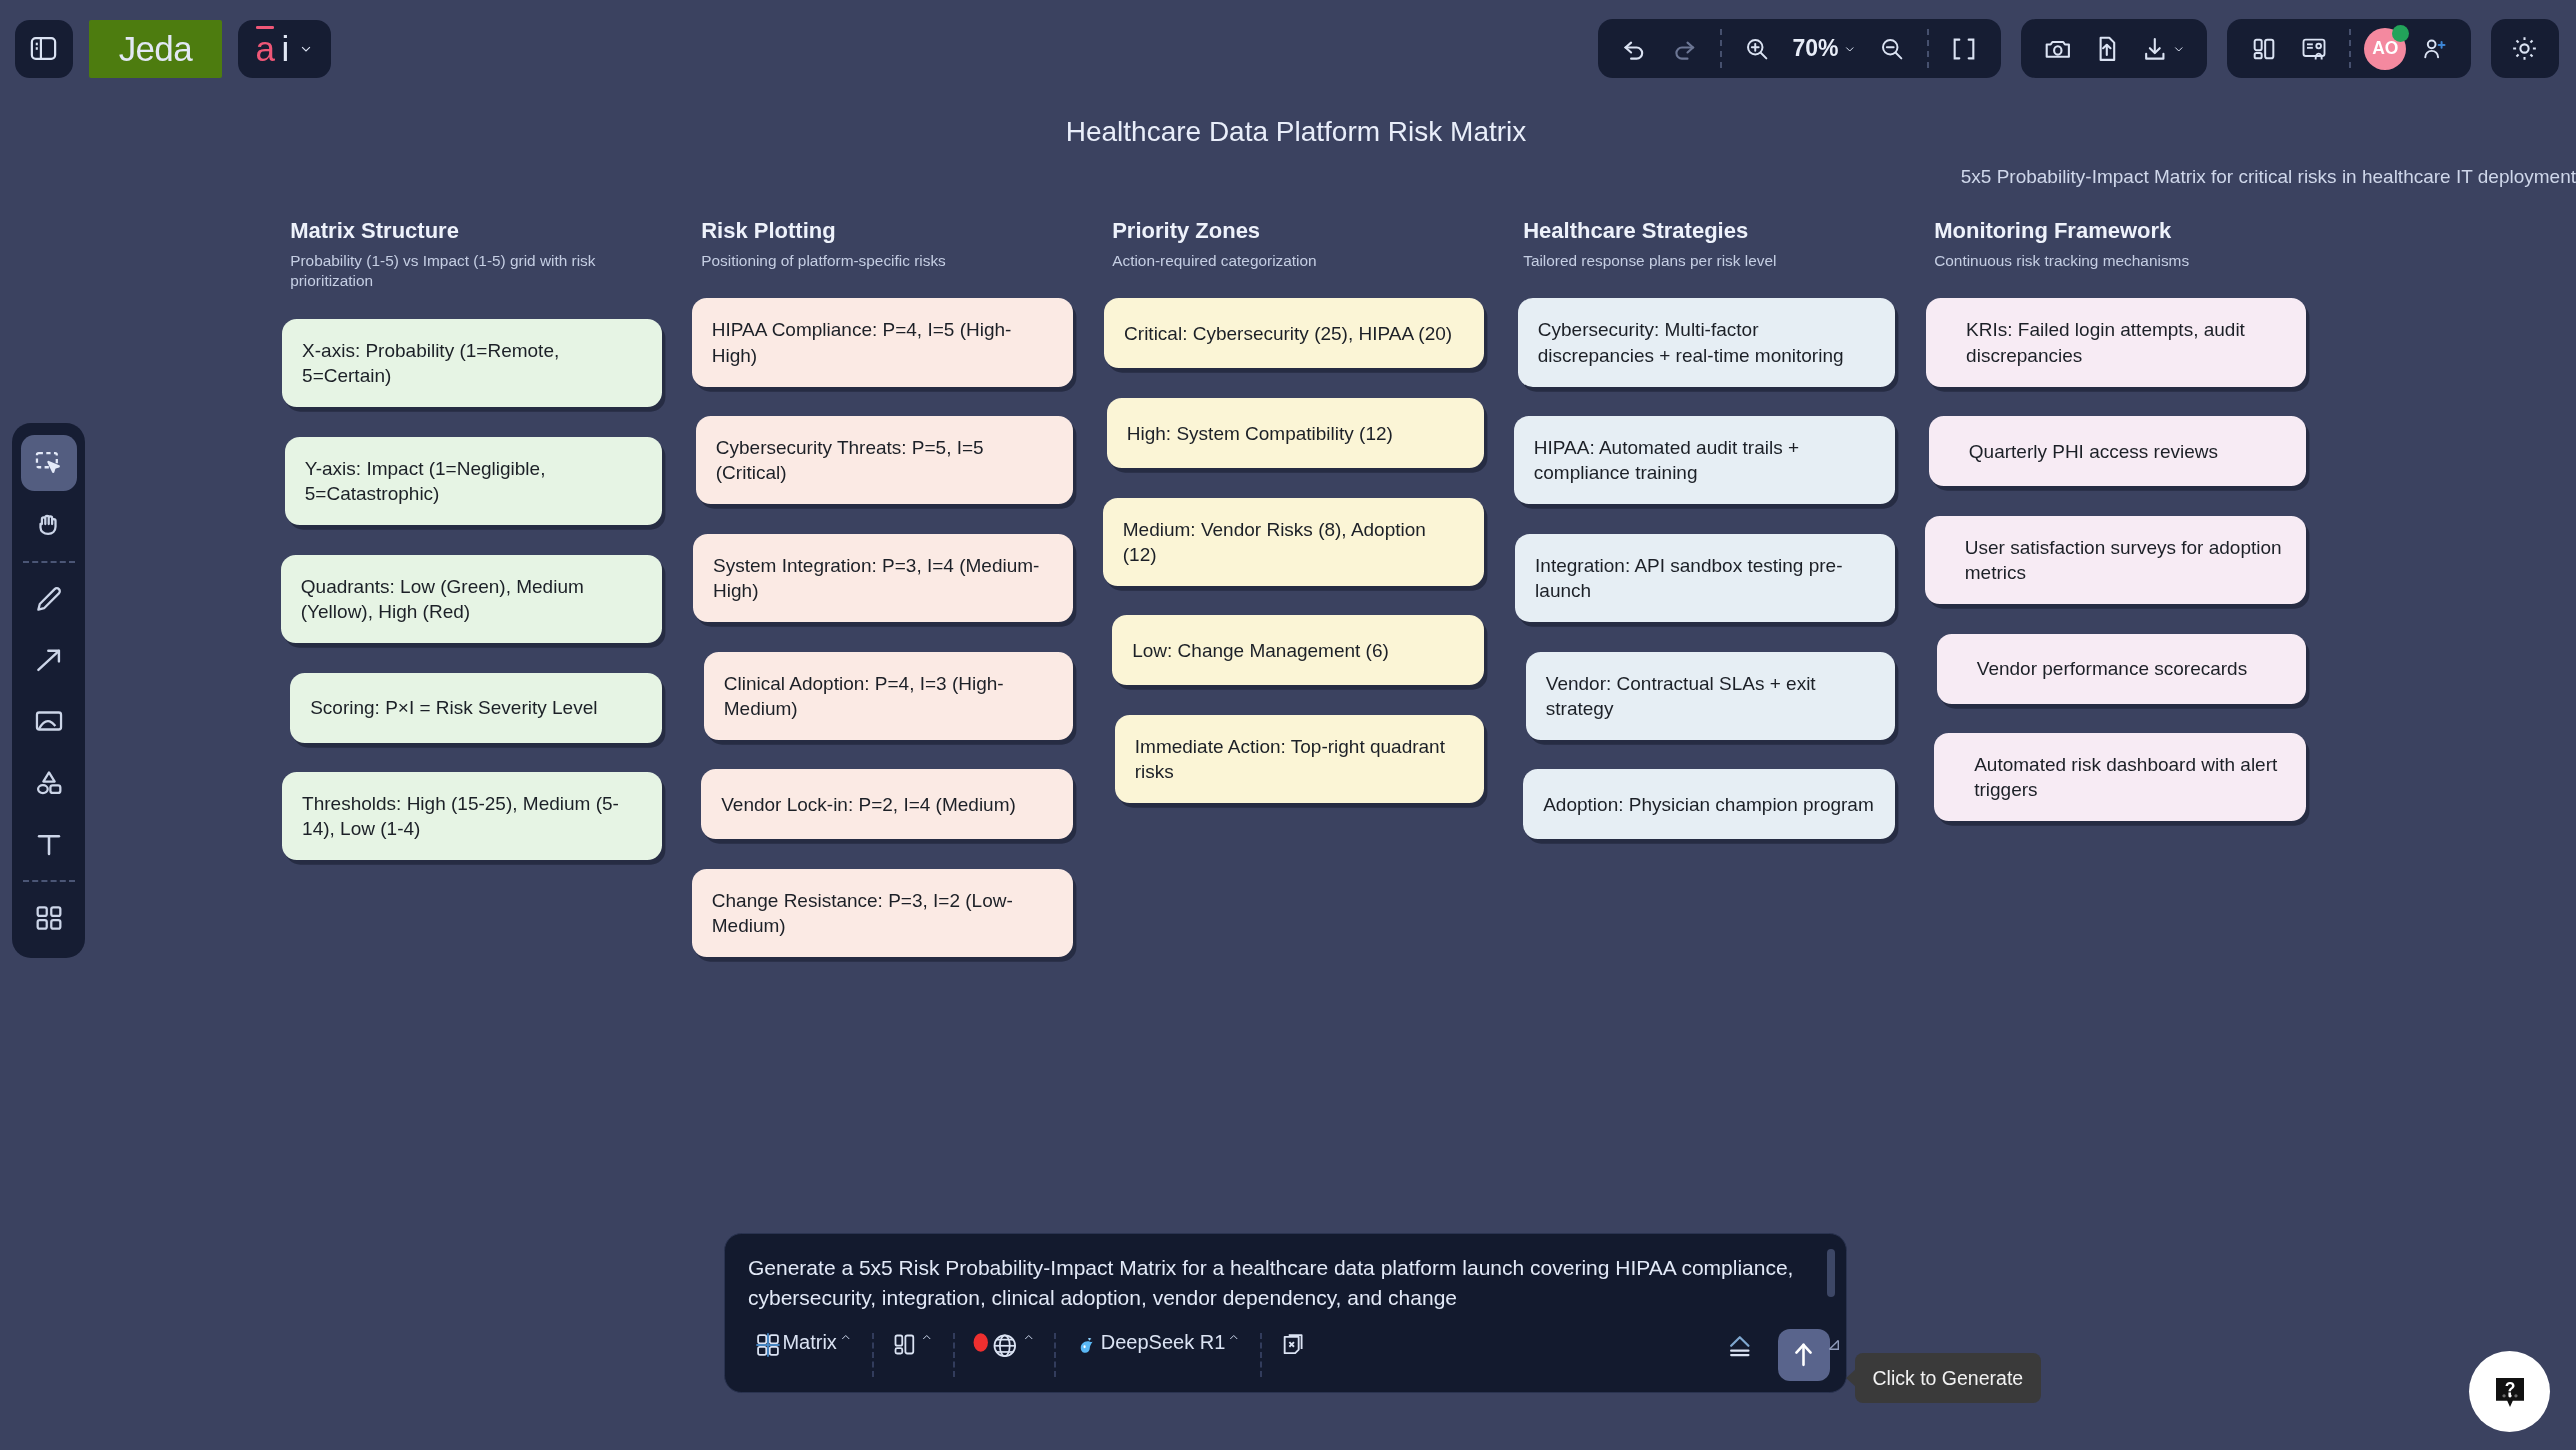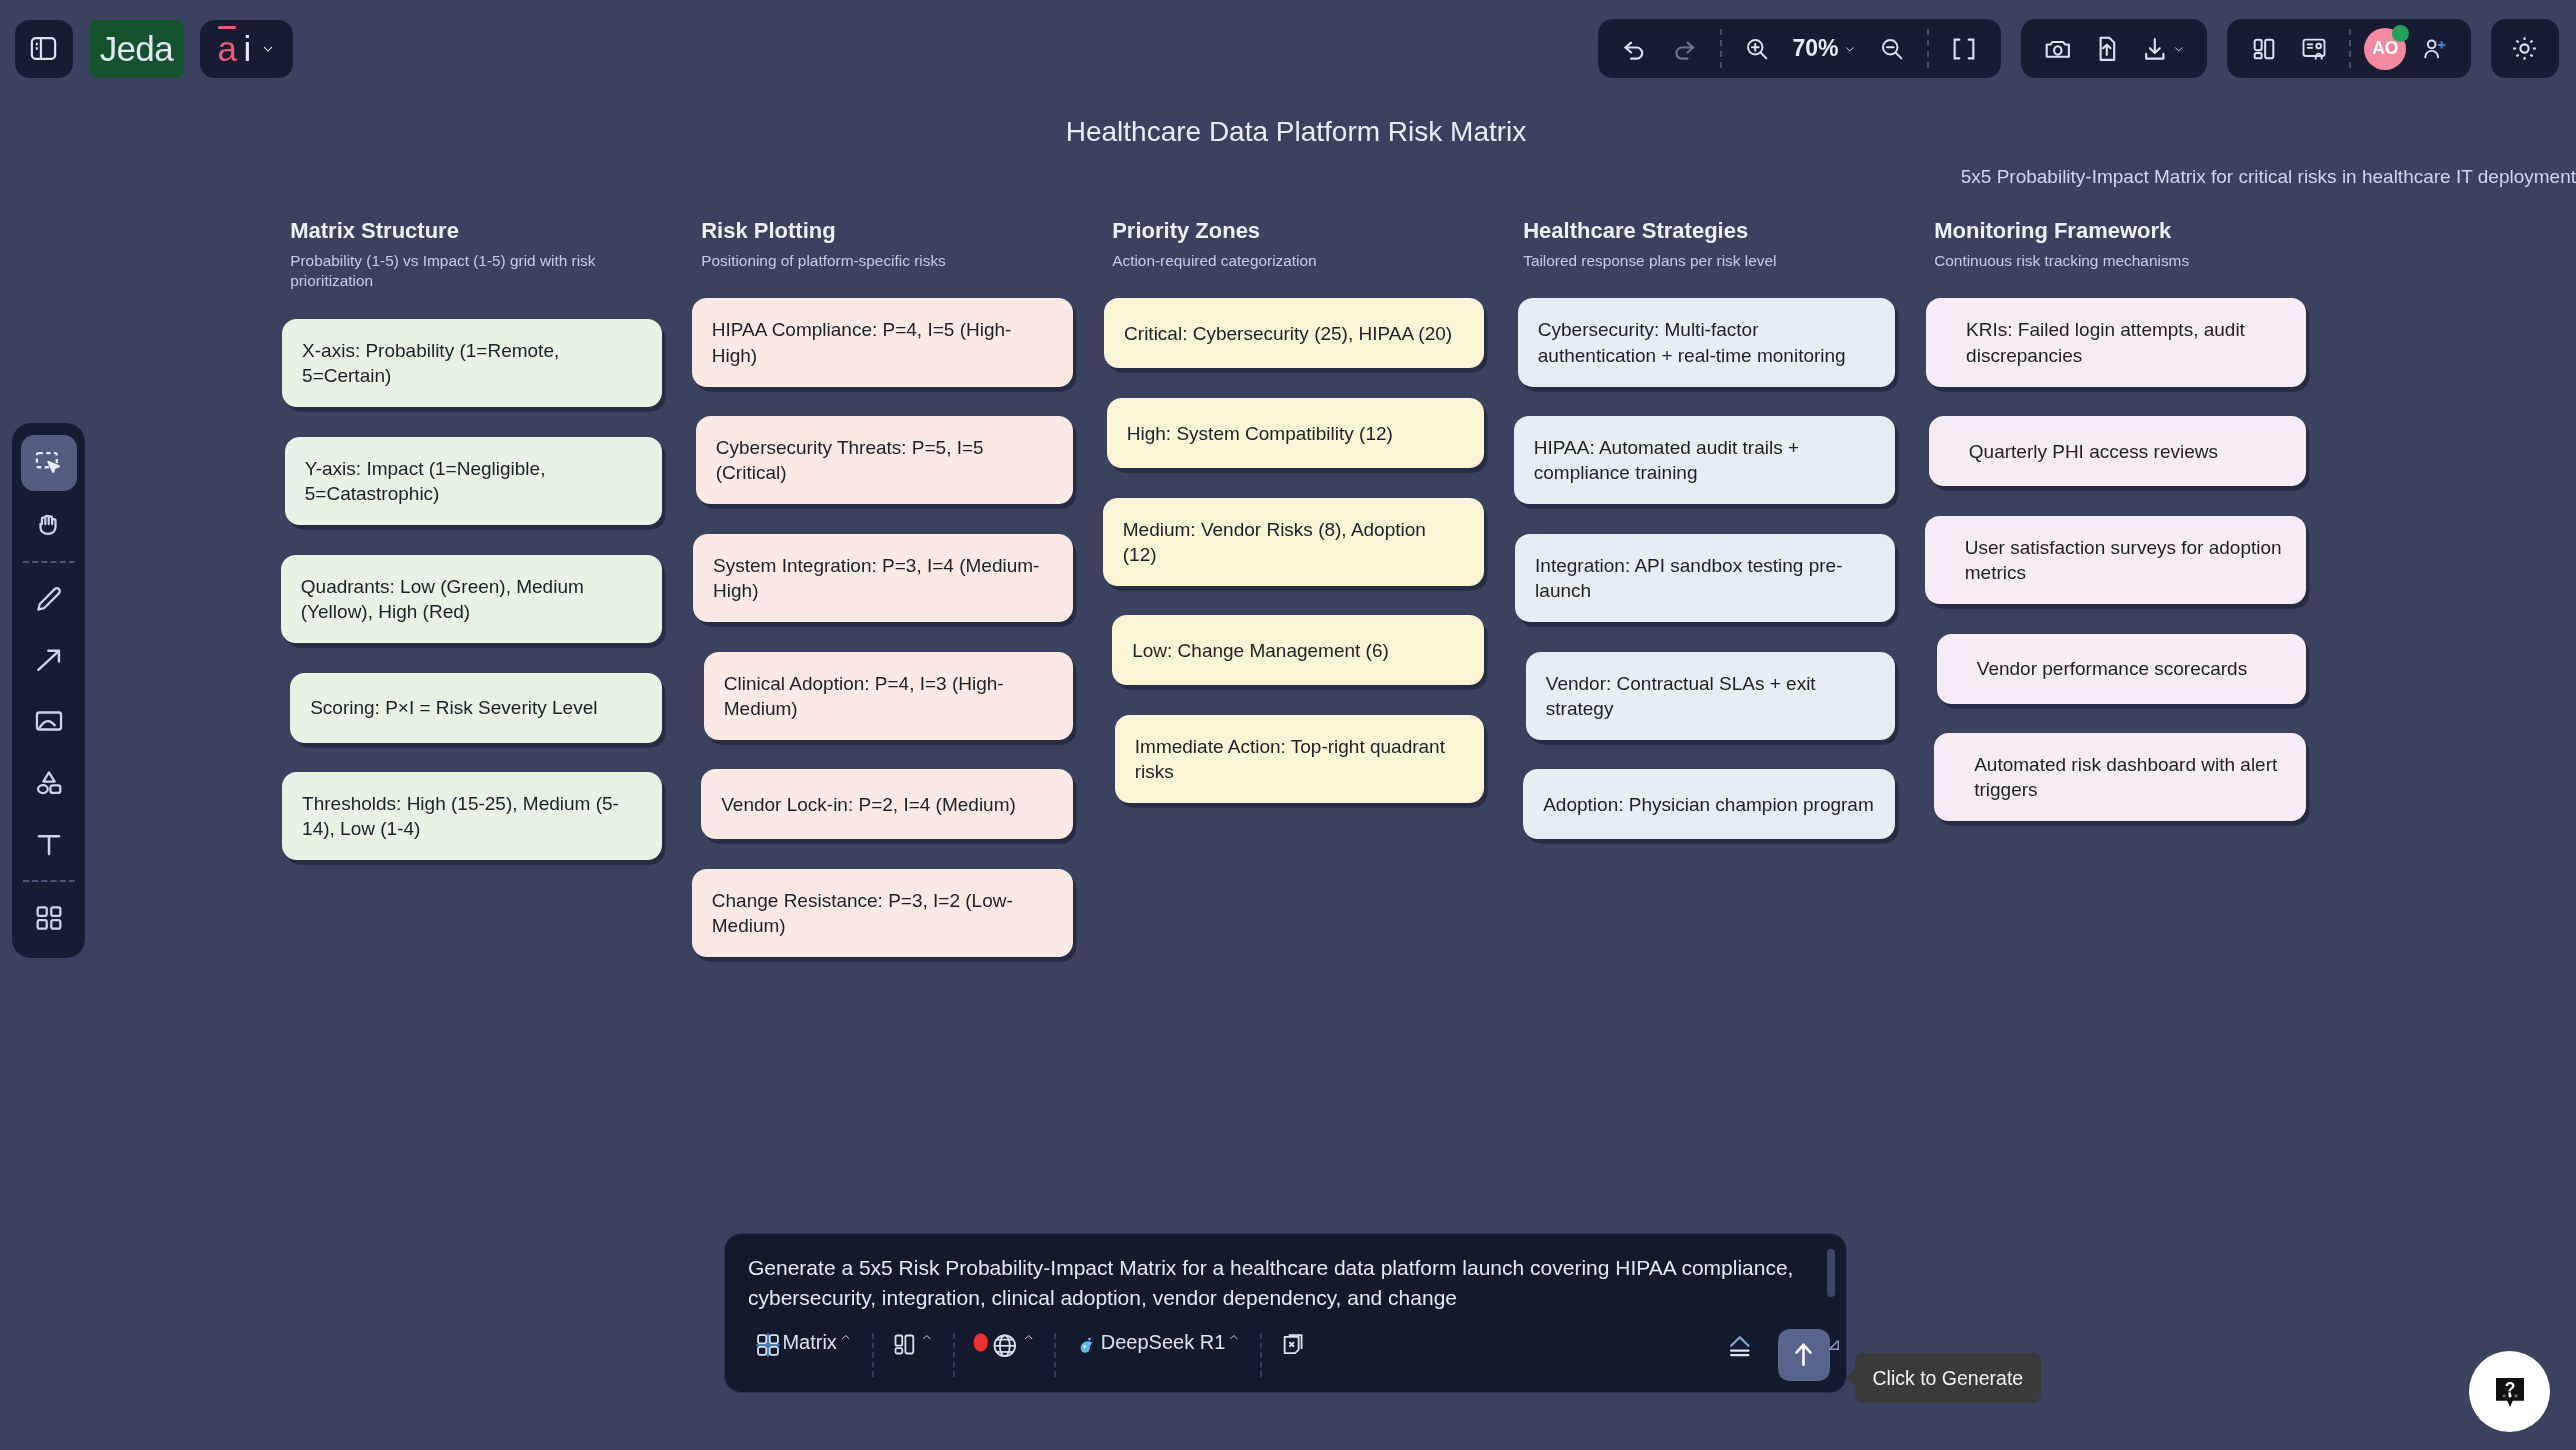--- a/index.html
+++ b/index.html
@@ -16,23 +16,23 @@
     position: absolute; top: 0; left: 0; width: 2576px; height: 97px;
     background: #3b4260;
     display: flex; align-items: center;
   }
   .tb-left { display: flex; align-items: center; gap: 16px; margin-left: 14.8px; }
   .sq-btn {
     width: 58px; height: 58px; border-radius: 14.8px; background: #161d33;
     display: flex; align-items: center; justify-content: center;
   }
   .logo-pill {
-    height: 58px; border-radius: 8px; background: #14532d;
+    height: 58px; border-radius: 2px; background: #4d7c0f;
     display: flex; align-items: center; justify-content: center;
-    padding: 0 11px;
+    padding: 0 30px;
   }
   .logo-text { font-size: 35px; color: #e2e8f5; letter-spacing: -0.7px; font-weight: 400; }
   .ai-pill {
     height: 58px; border-radius: 14.8px; background: #161d33;
     display: flex; align-items: center; gap: 6.7px; padding: 0 14.8px 0 17.5px;
   }
   .ai-a { font-size: 35px; color: #ef5777; position: relative; display: inline-block; }
   .ai-a::before {
     content: ""; position: absolute; left: 0.7px; right: 0.7px; top: -2.7px;
     height: 3.4px; background: #ef5777; border-radius: 1.3px;
@@ -456,21 +456,21 @@
         <div class="card c-cream o5">Medium: Vendor Risks (8), Adoption (12)</div>
         <div class="card c-cream o2">Low: Change Management (6)</div>
         <div class="card c-cream o4">Immediate Action: Top-right quadrant risks</div>
       </div>
     </div>
 
     <div class="col">
       <div class="col-title">Healthcare Strategies</div>
       <div class="col-sub">Tailored response plans per risk level</div>
       <div class="cards">
-        <div class="card c-blue o3">Cybersecurity: Multi-factor authentication + real-time monitoring</div>
+        <div class="card c-blue o3">Cybersecurity: Multi-factor discrepancies + real-time monitoring</div>
         <div class="card c-blue o5">HIPAA: Automated audit trails + compliance training</div>
         <div class="card c-blue o1">Integration: API sandbox testing pre-launch</div>
         <div class="card c-blue o4">Vendor: Contractual SLAs + exit strategy</div>
         <div class="card c-blue o2">Adoption: Physician champion program</div>
       </div>
     </div>
 
     <div class="col">
       <div class="col-title">Monitoring Framework</div>
       <div class="col-sub">Continuous risk tracking mechanisms</div>

